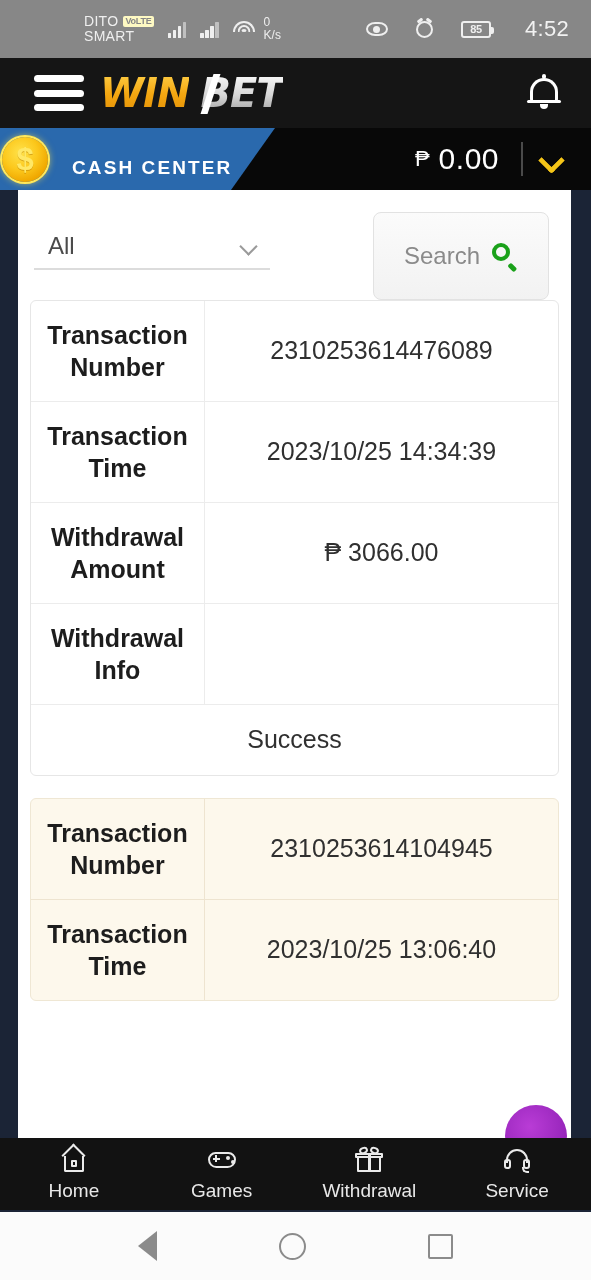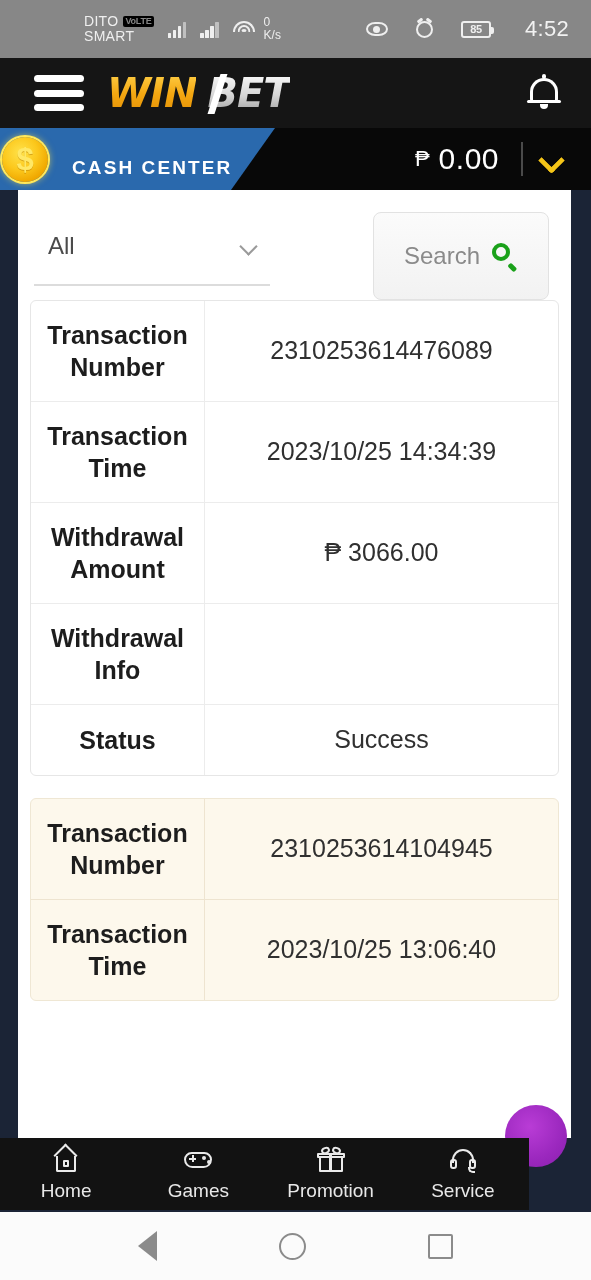--- a/index.html
+++ b/index.html
@@ -16,21 +16,21 @@
     position: absolute; top: 0; left: 0; width: 591px; height: 58px;
     background: #878787; display: flex; align-items: center;
   }
   .sb-carriers {
     margin-left: 84px; display: flex; flex-direction: column;
     justify-content: center; line-height: 1.08;
   }
   .sb-carrier-row { display: flex; align-items: center; gap: 5px; }
   .sb-carrier { color: #efefef; font-size: 14px; letter-spacing: .3px; }
   .volte {
-    background: #000000; color: #878787; font-size: 9px; font-weight: bold;
+    background: #fef9c3; color: #878787; font-size: 9px; font-weight: bold;
     padding: 0 2px; border-radius: 2px; line-height: 11px; letter-spacing: -.2px;
   }
   .sig { display: flex; align-items: flex-end; gap: 1.5px; height: 18px; margin-left: 14px; }
   .sig i { width: 3.5px; background: #efefef; display: block; border-radius: .5px; }
   .sig i:nth-child(1){height:5px} .sig i:nth-child(2){height:8px}
   .sig i:nth-child(3){height:12px} .sig i:nth-child(4){height:16px; opacity:.55}
   .wifi { margin-left: 14px; width: 22px; height: 18px; position: relative; }
   .wifi span { position: absolute; border: 2.2px solid #efefef; border-bottom: none;
     border-radius: 50% 50% 0 0 / 100% 100% 0 0; left: 50%; transform: translateX(-50%); }
   .wifi .w1 { width: 22px; height: 11px; top: 1px; }
@@ -55,21 +55,21 @@
   .clock { color: #f2f2f2; font-size: 22px; margin-left: 6px; letter-spacing: .3px; }
 
   
   .appbar {
     position: absolute; top: 58px; left: 0; width: 591px; height: 70px;
     background: #151515; display: flex; align-items: center;
   }
   .burger { margin-left: 34px; width: 50px; height: 36px; display: flex; flex-direction: column;
             justify-content: space-between; cursor: pointer; }
   .burger i { display: block; height: 7px; background: #fff; border-radius: 4px; }
-  .logo { margin-left: 23px; display: flex; align-items: center; position: relative; gap: 9px; }
+  .logo { margin-left: 16px; display: flex; align-items: center; position: relative; gap: 9px; }
   .logo-win { font-size: 40px; font-weight: 900; font-style: italic; letter-spacing: -1px;
     background: linear-gradient(180deg,#ffd34d 0%,#f4a711 52%,#e28f06 100%);
     -webkit-background-clip: text; background-clip: text; color: transparent;
     font-family: "DejaVu Sans", sans-serif; }
   .logo-bet { font-size: 40px; font-weight: 900; font-style: italic; letter-spacing: -1px;
     background: linear-gradient(180deg,#ffffff 0%,#d6d6d6 55%,#9a9a9a 100%);
     -webkit-background-clip: text; background-clip: text; color: transparent;
     font-family: "DejaVu Sans", sans-serif; margin-left: 2px; }
   .logo-slash { position: absolute; left: 107px; top: 4px; width: 7px; height: 40px;
     background: #fff; transform: skewX(-18deg); }
@@ -103,21 +103,21 @@
     border-right: 5px solid #f5c518; border-bottom: 5px solid #f5c518; transform: rotate(45deg);
     border-radius: 0 0 3px 0; }
 
   
   .page { position: absolute; top: 190px; left: 18px; width: 553px; height: 948px;
           background: #fff; overflow: hidden; }
   .page-inner { position: relative; padding: 0 0 0 0; }
   .filterbar { display: flex; align-items: flex-start; padding: 18px 22px 0 16px; height: 110px; }
   .select-all { width: 236px; margin-top: 24px; position: relative; }
   .select-all .row { display: flex; align-items: center; justify-content: space-between;
-    padding: 0 10px 24px 14px; }
+    padding: 0 10px 8px 14px; }
   .select-all .val { font-size: 24px; color: #4b4b4b; }
   .sel-chev { width: 20px; height: 12px; position: relative; }
   .sel-chev::before { content:""; position:absolute; left: 2px; top: 0; width: 11px; height: 11px;
     border-right: 2.5px solid #9a9a9a; border-bottom: 2.5px solid #9a9a9a; transform: rotate(45deg); }
   .select-all .underline { height: 1.5px; background: #dcdcdc; width: 236px; }
   .search-btn { margin-left: auto; margin-top: 4px; width: 176px; height: 88px; border-radius: 8px;
     border: 1px solid #e2e2e2; background: linear-gradient(180deg,#fbfbfb 0%, #f2f2f2 100%);
     display: flex; align-items: center; justify-content: center; gap: 12px; cursor: pointer; }
   .search-btn .txt { font-size: 24px; color: #8a8a8a; }
   .mag { width: 26px; height: 26px; position: relative; }
@@ -144,21 +144,21 @@
   .blurred .masked { filter: blur(6px); opacity: .55; color: #6b6b6b; }
   .blurred::after { content:""; position: absolute; left: -4px; top: 2px; right: -6px; bottom: 4px;
     background: linear-gradient(90deg, rgba(222,222,222,.92), rgba(200,200,200,.96) 55%, rgba(232,232,232,.9));
     filter: blur(3px); border-radius: 4px; }
 
   
   .fab { position: absolute; left: 505px; top: 1105px; width: 62px; height: 62px; border-radius: 50%;
     background: radial-gradient(circle at 40% 35%, #b93cd6 0%, #9b28be 60%, #8a1fae 100%); cursor: pointer; }
 
   
-  .bottomnav { position: absolute; left: 0; top: 1138px; width: 529px; height: 72px; background: #121212;
+  .bottomnav { position: absolute; left: 0; top: 1138px; width: 591px; height: 72px; background: #121212;
     display: flex; align-items: center; }
   .nav-item { flex: 1; display: flex; flex-direction: column; align-items: center; justify-content: center;
     gap: 7px; cursor: pointer; }
   .nav-label { font-size: 19px; color: #e8e8e8; }
   .nav-item.active .nav-label { color: #e8b93c; }
   .nav-ico { width: 30px; height: 26px; position: relative; }
   
   .ic-home .roof { position:absolute; left:3px; top:0; width:17px; height:17px; border-left:2.4px solid #eaeaea;
     border-top:2.4px solid #eaeaea; transform: rotate(45deg); left:6px; }
   .ic-home .box { position:absolute; left:5px; top:9px; width:20px; height:16px; border:2.4px solid #eaeaea;
@@ -313,21 +313,20 @@
             <div class="tvalue">2023/10/25 14:34:39</div>
           </div>
           <div class="trow">
             <div class="tlabel">Withdrawal Amount</div>
             <div class="tvalue">₱ 3066.00</div>
           </div>
           <div class="trow">
             <div class="tlabel">Withdrawal Info</div>
           </div>
           <div class="trow">
-            <div class="tlabel">Status</div>
             <div class="tvalue">Success</div>
           </div>
         </div>
 
         <div class="card alt">
           <div class="trow">
             <div class="tlabel">Transaction Number</div>
             <div class="tvalue">2310253614104945</div>
           </div>
           <div class="trow">
@@ -362,21 +361,21 @@
       <span class="nav-label">Games</span>
     </div>
     <div class="nav-item">
       <span class="nav-ico ic-promo">
           <span class="bowL"></span>
           <span class="bowR"></span>
           <span class="lid"></span>
           <span class="bx"></span>
           <span class="rib"></span>
         </span>
-      <span class="nav-label">Promotion</span>
+      <span class="nav-label">Withdrawal</span>
     </div>
     <div class="nav-item">
       <span class="nav-ico ic-service">
           <span class="band"></span>
           <span class="ear1"></span>
           <span class="ear2"></span>
           <span class="mic"></span>
         </span>
       <span class="nav-label">Service</span>
     </div>

